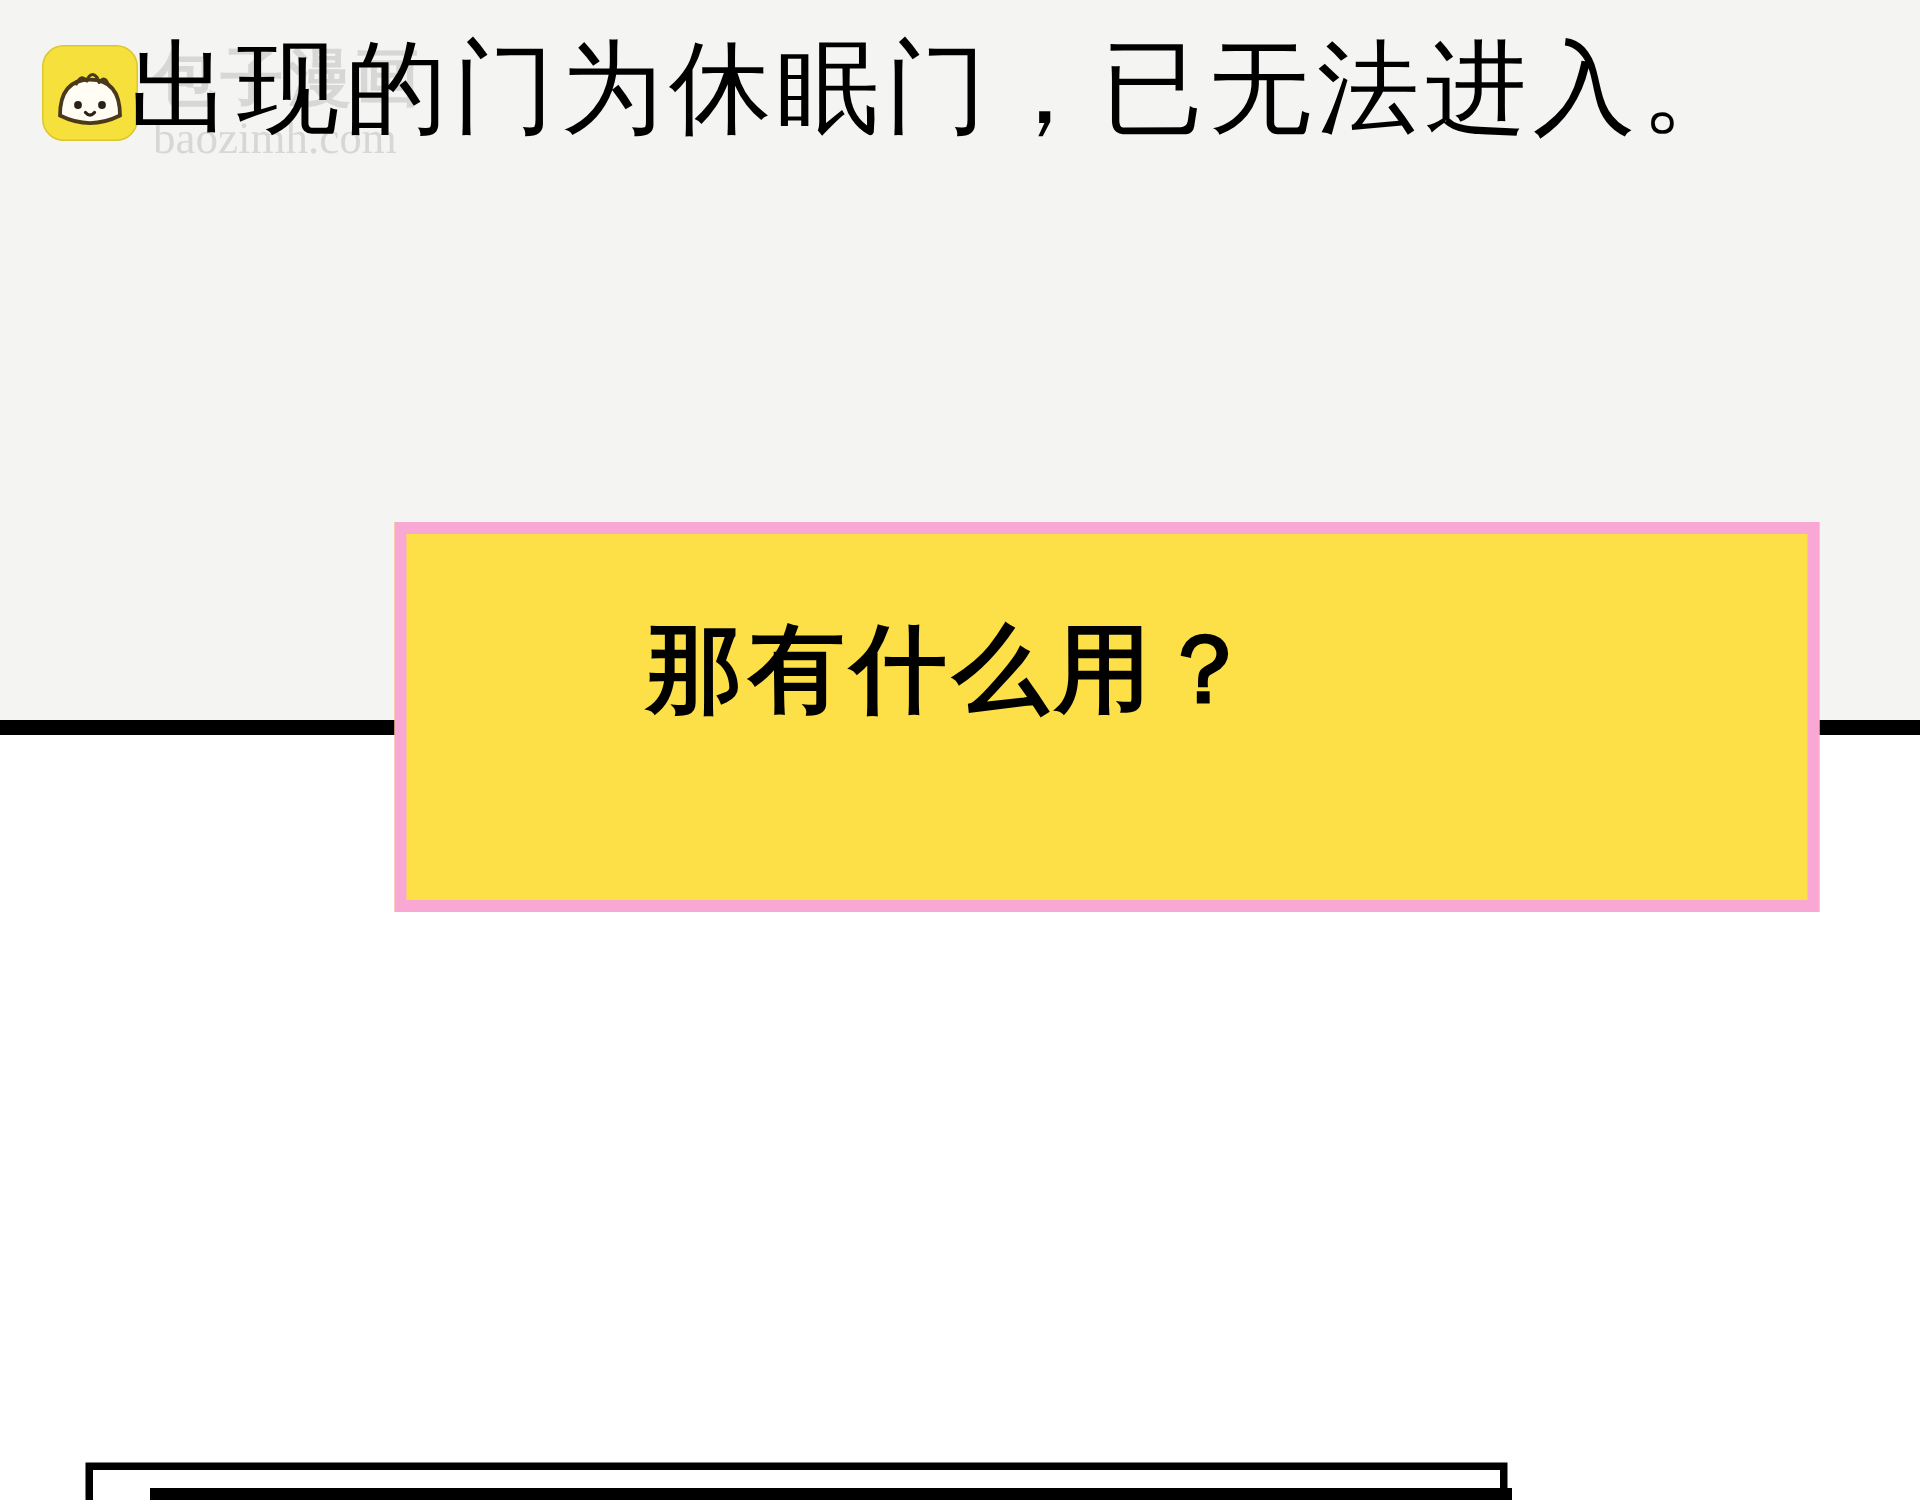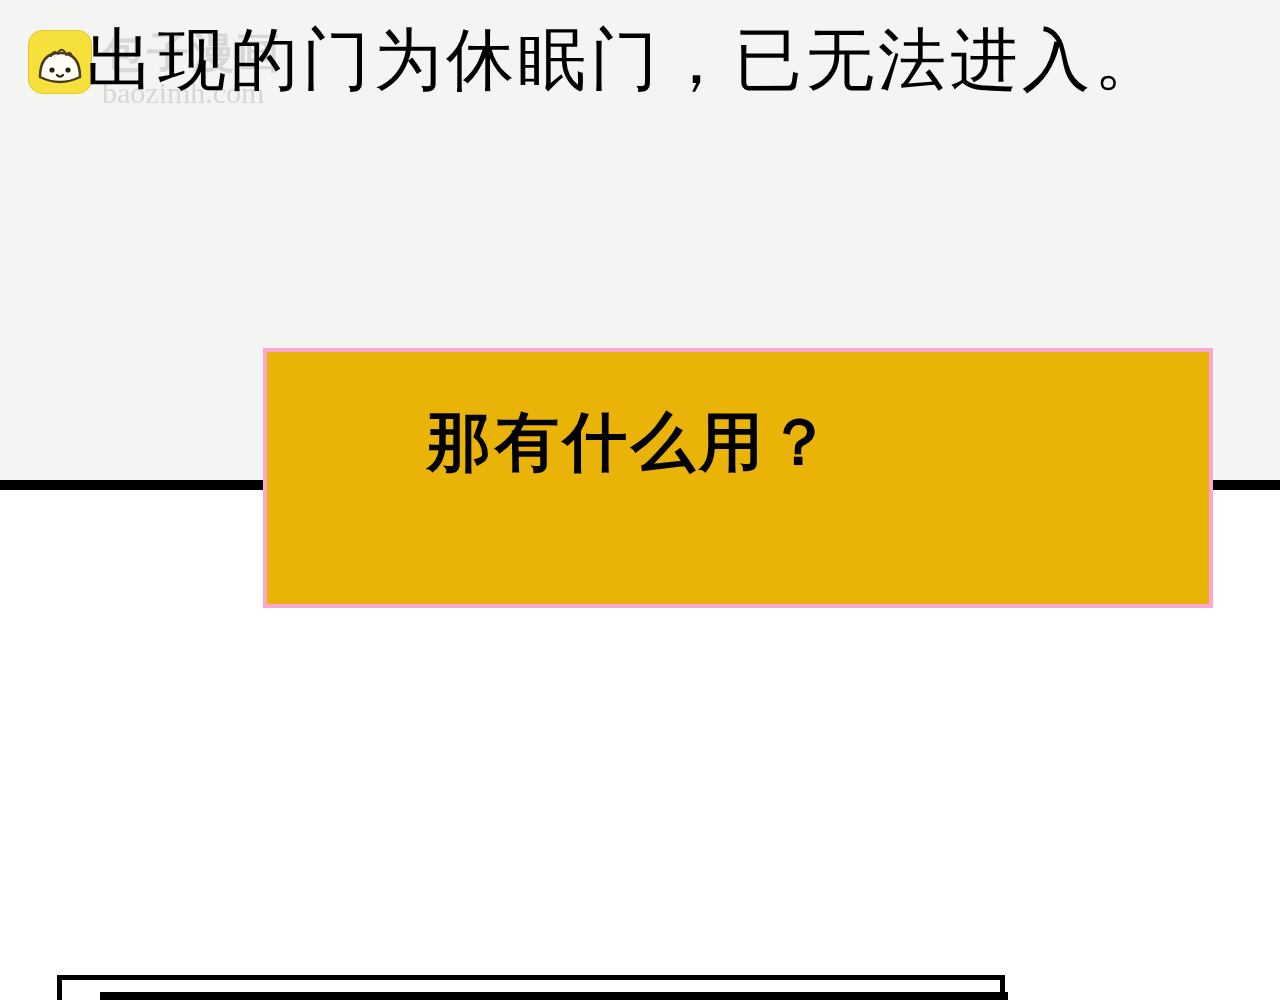--- a/index.html
+++ b/index.html
@@ -48,22 +48,22 @@
     font-weight: 400;
     font-size: 68px;
     line-height: 90px;
     letter-spacing: 4px;
     white-space: nowrap;
   }
   .bubble {
     position: absolute;
     left: 263px; top: 348px;
     width: 950px; height: 260px;
-    background: #eab308;
-    border: 4px solid #f9a8d4;
+    background: #fde047;
+    border: 8px solid #f9a8d4;
     z-index: 2;
   }
   .bubble-text {
     position: absolute;
     left: 160px; top: 42px;
     color: #000000;
     font-weight: 900;
     font-size: 64px;
     line-height: 96px;
     letter-spacing: 4px;

